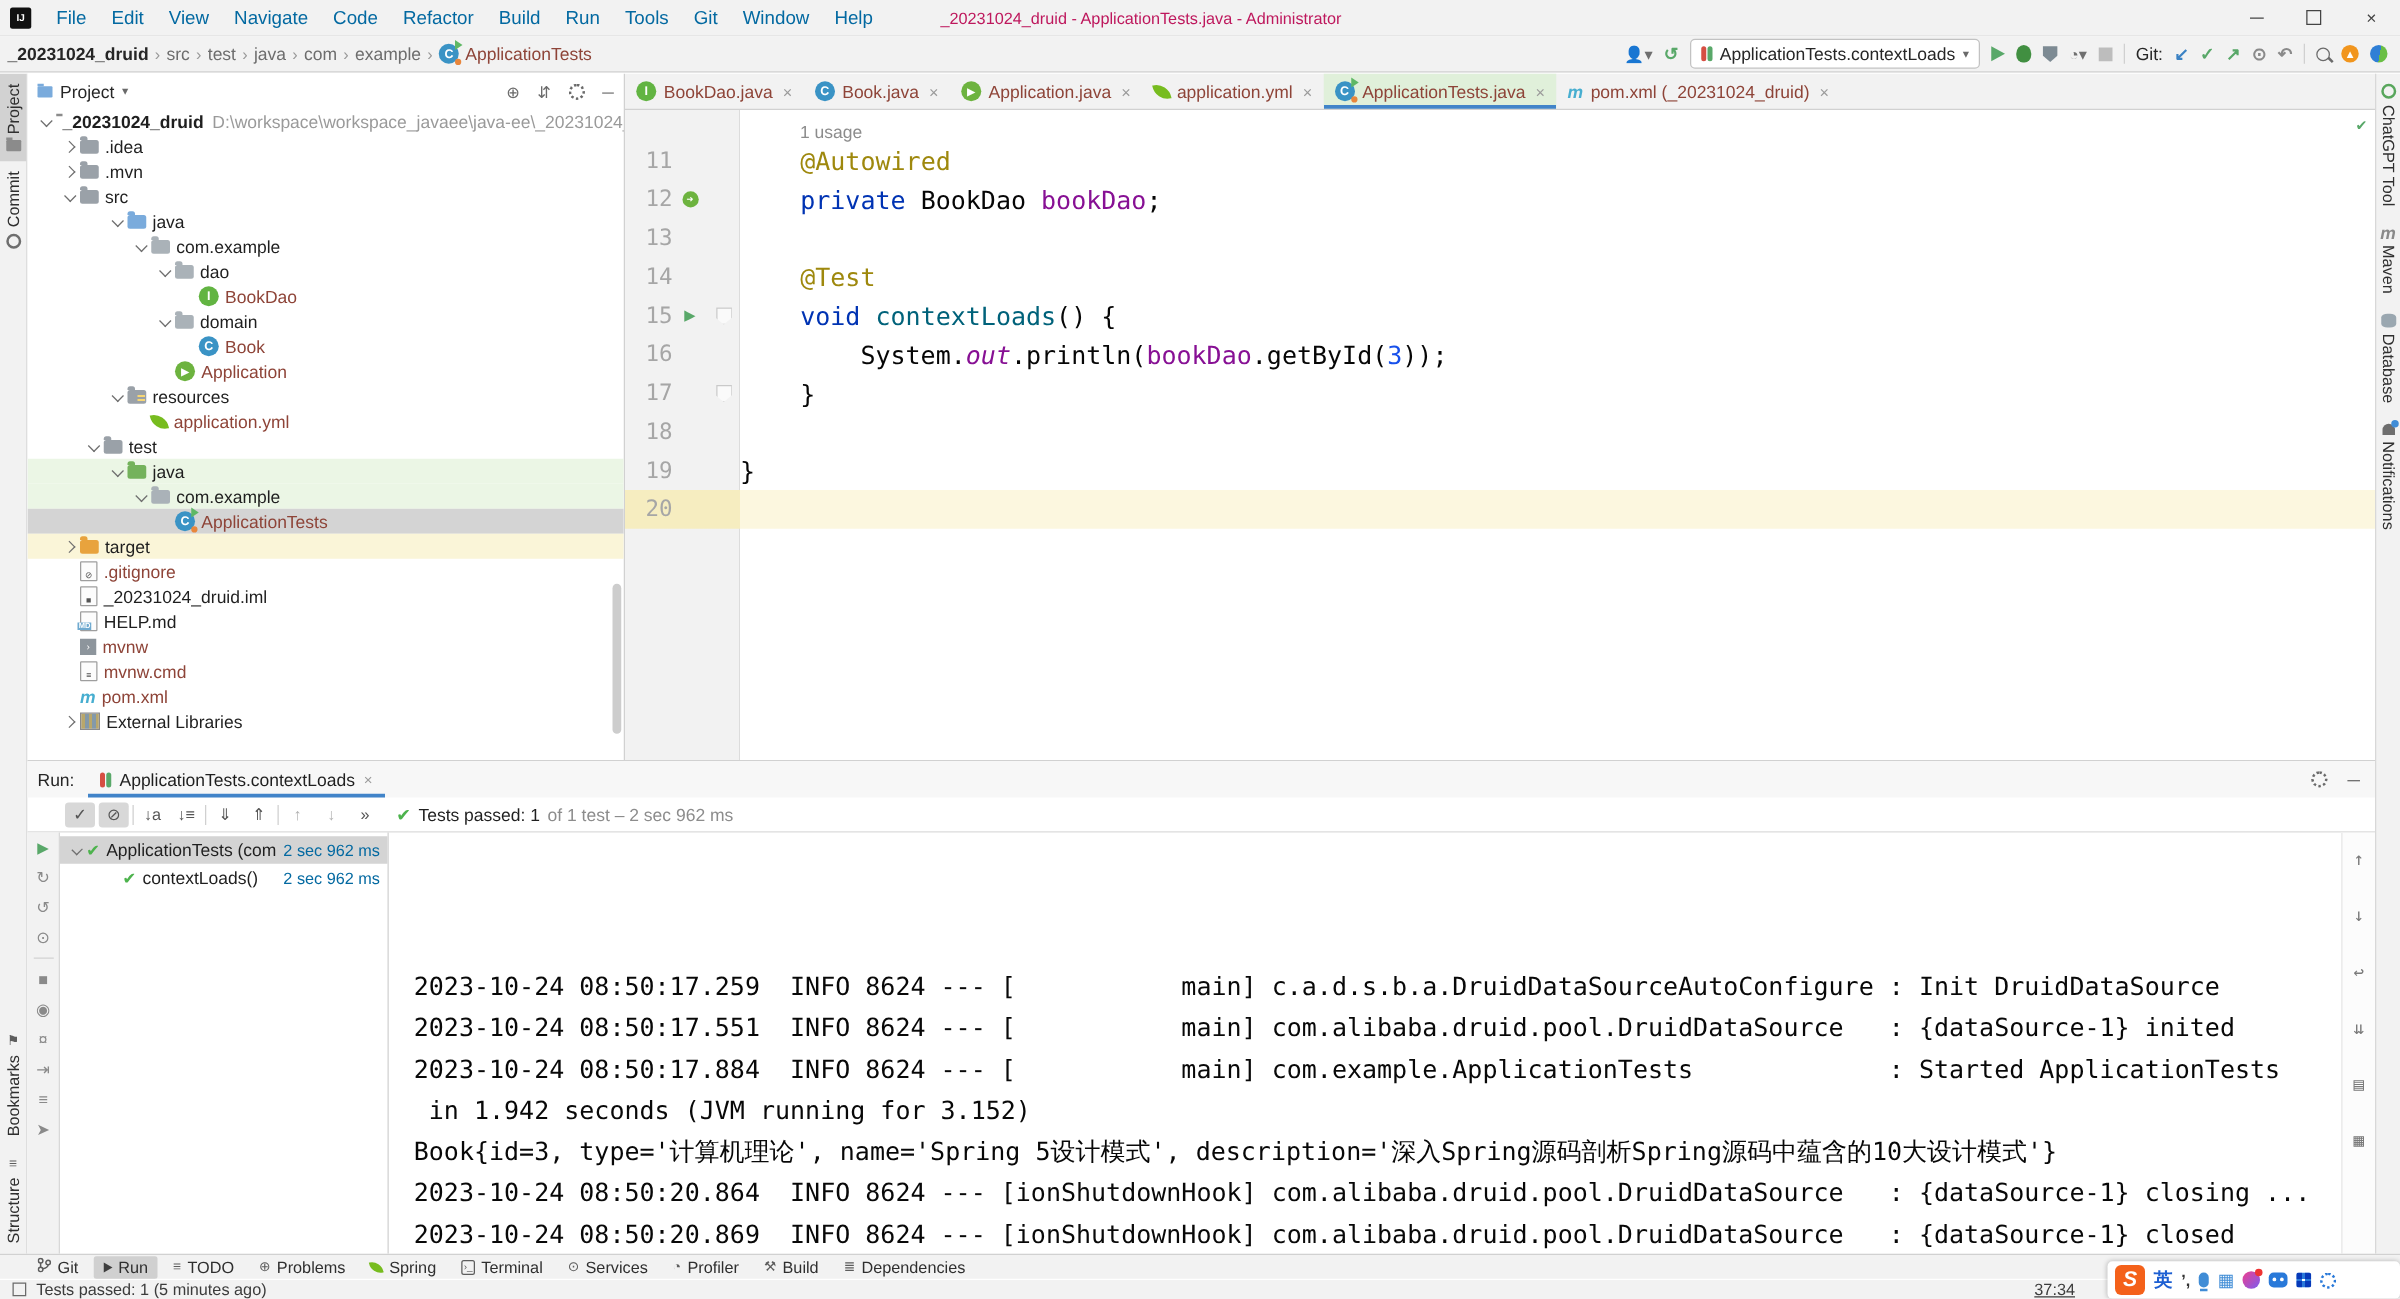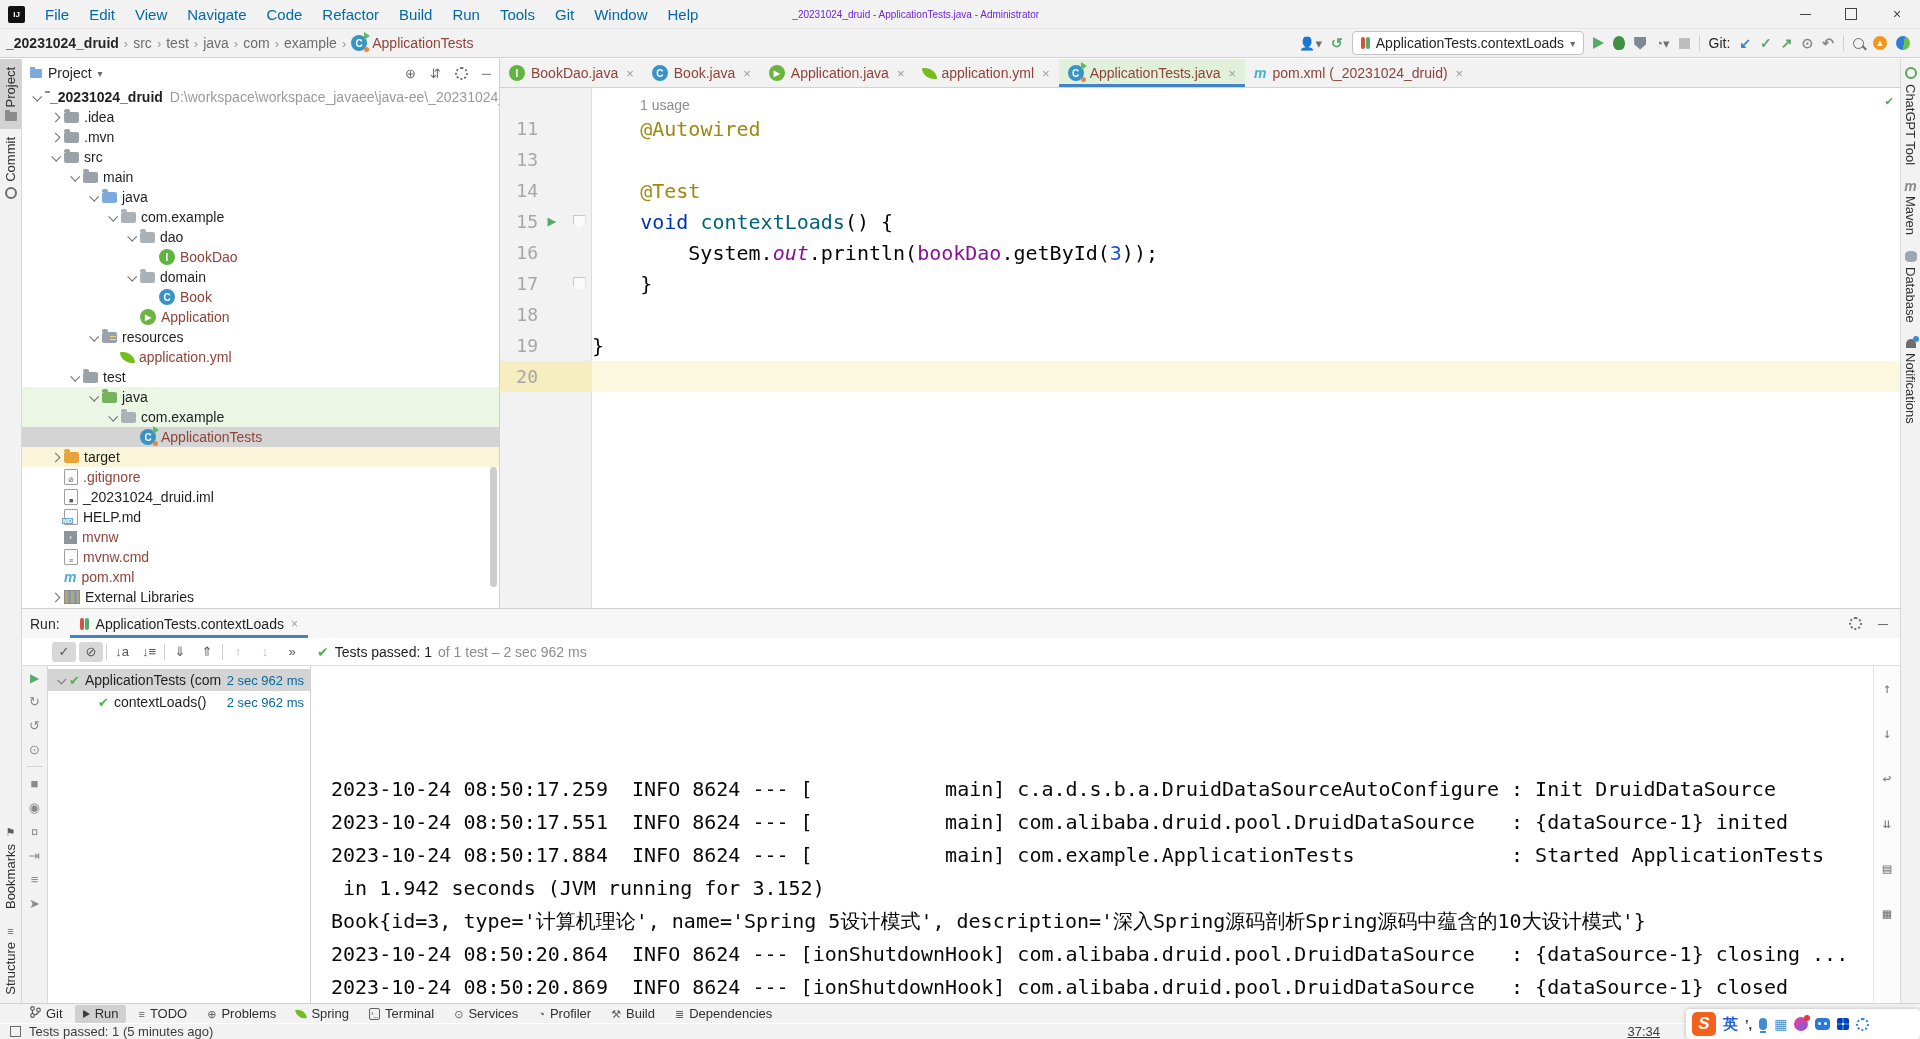--- a/index.html
+++ b/index.html
@@ -6,21 +6,21 @@
   #app{position:relative;width:1920px;height:1039px;background:#fff;overflow:hidden;
        font-family:"Liberation Sans",sans-serif;font-size:14px;color:#1f1f1f;
        -webkit-font-smoothing:antialiased;}
   .flex{display:flex;align-items:center;}
   
   .titlebar{position:absolute;top:0;left:0;right:0;height:28px;background:#f2f2f2;
             display:flex;align-items:center;border-bottom:1px solid #e6e6e6;}
   .logo{width:17px;height:17px;background:#111;border-radius:2px;color:#fff;font-size:8px;
         font-weight:bold;display:flex;align-items:center;justify-content:center;margin:0 10px 0 8px;}
   .menu-item{padding:0 10px;height:100%;display:flex;align-items:center;font-size:15px;color:#0369a1;}
-  .win-title{color:#6d28d9;font-size:10px;margin-left:84px;white-space:nowrap;}
+  .win-title{color:#be185d;font-size:13px;margin-left:44px;white-space:nowrap;}
   .winbtns{margin-left:auto;display:flex;height:100%;}
   .winbtn{width:46px;height:100%;display:flex;align-items:center;justify-content:center;color:#444;font-size:14px;}
   .box-ic{width:10px;height:10px;border:1px solid #444;}
   .min-ic{width:11px;height:1px;background:#444;display:inline-block;}
   
   .row2{position:absolute;top:29px;left:0;right:0;height:29px;background:#f2f2f2;
         border-bottom:1px solid #d1d1d1;display:flex;align-items:center;padding:0 6px;box-sizing:border-box;}
   .crumb{color:#6d6d6d;font-size:14px;}
   .crumb.first{color:#262626;font-weight:bold;}
   .crumb-sep{color:#9a9a9a;margin:0 5px;font-size:13px;}
@@ -334,27 +334,20 @@
                 <span class="fold"></span>
                 <span class="lbl">.mvn</span>
               </div>
               <div class="trow" style="padding-left: 25px;">
                 <span class="chevslot">
                   <span class="chev d"></span>
                 </span>
                 <span class="fold"></span>
                 <span class="lbl">src</span>
               </div>
-              <div class="trow" style="padding-left: 44px;">
-                <span class="chevslot">
-                  <span class="chev d"></span>
-                </span>
-                <span class="fold"></span>
-                <span class="lbl">main</span>
-              </div>
               <div class="trow" style="padding-left: 63px;">
                 <span class="chevslot">
                   <span class="chev d"></span>
                 </span>
                 <span class="fold blue"></span>
                 <span class="lbl">java</span>
               </div>
               <div class="trow" style="padding-left: 82px;">
                 <span class="chevslot">
                   <span class="chev d"></span>
@@ -516,20 +509,28 @@
             <span class="edcheck">✔</span>
           <div class="hintline">
                 <span class="gutpad"></span>
                 <span class="hint">1 usage</span>
               </div>
               <div class="cline">
                 <span class="lnum">11</span>
                 <span class="gicon"></span>
                 <span class="gfold"></span>
                 <span class="codetext"><span class="tok-pl">    </span><span class="tok-ann">@Autowired</span></span>
+              </div>
+              <div class="cline">
+                <span class="lnum">12</span>
+                <span class="gicon">
+                  <span class="bean-ic">➜</span>
+                </span>
+                <span class="gfold"></span>
+                <span class="codetext"><span class="tok-pl">    </span><span class="tok-kw">private</span><span class="tok-pl"> BookDao </span><span class="tok-fld">bookDao</span><span class="tok-pl">;</span></span>
               </div>
               <div class="cline">
                 <span class="lnum">13</span>
                 <span class="gicon"></span>
                 <span class="gfold"></span>
                 <span class="codetext"></span>
               </div>
               <div class="cline">
                 <span class="lnum">14</span>
                 <span class="gicon"></span>

